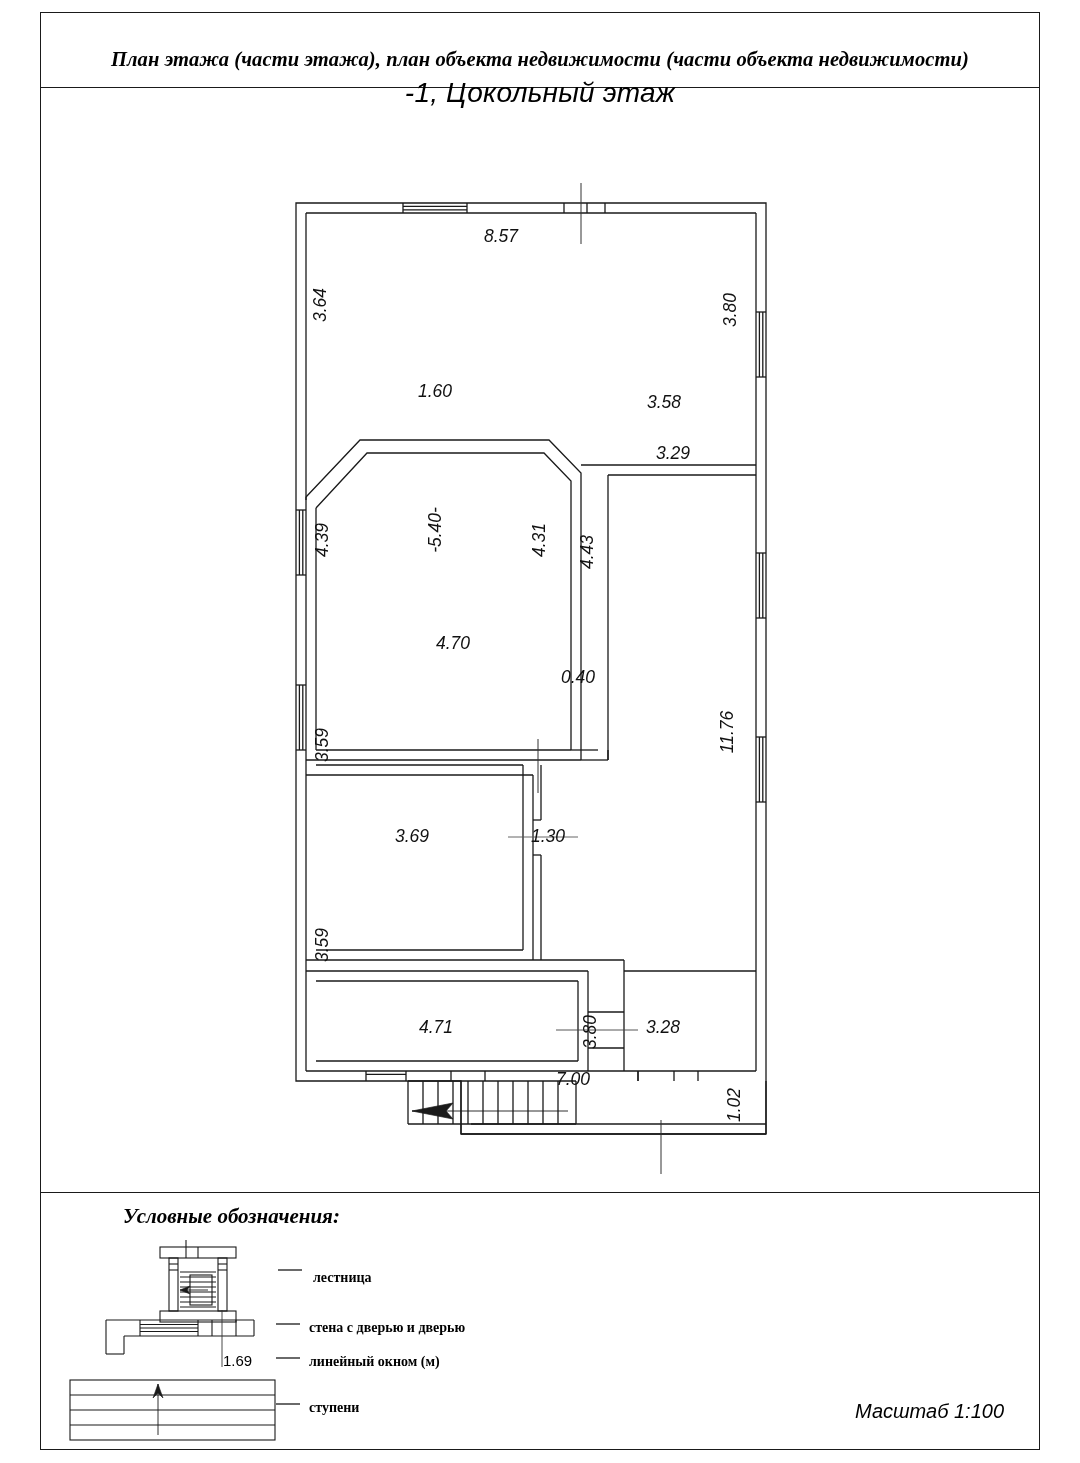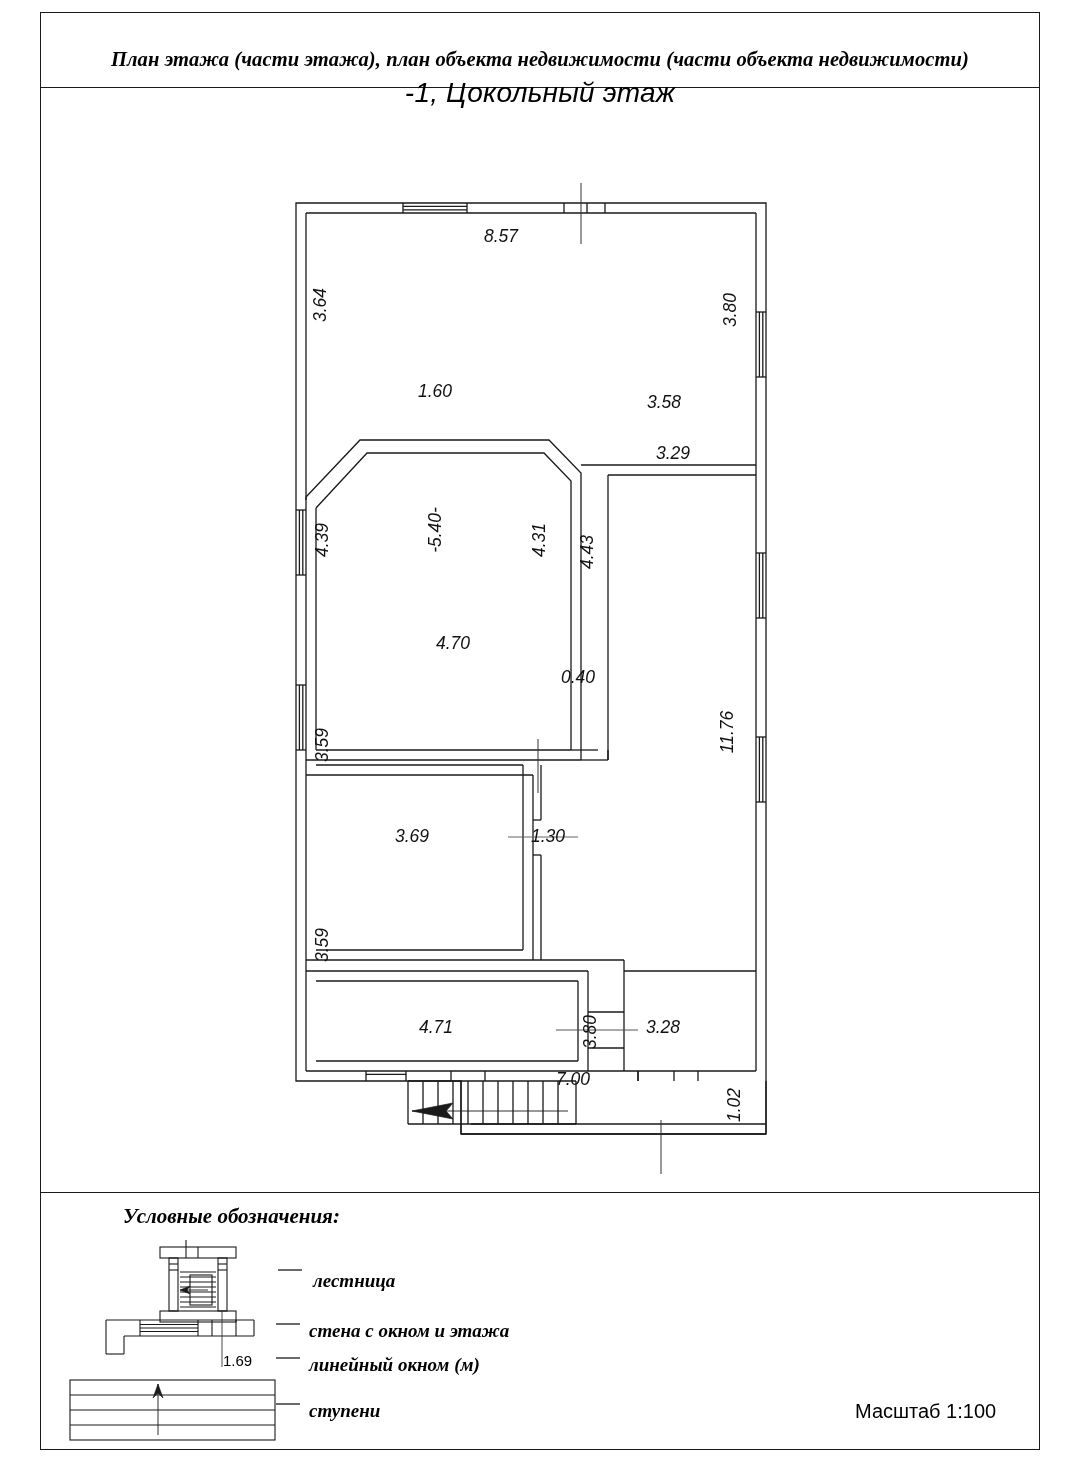--- a/index.html
+++ b/index.html
@@ -99,43 +99,43 @@
     font-family: "Liberation Serif", serif;
     font-style: italic;
     font-weight: 700;
     font-size: 21px;
     margin-left: 39px;
   }
   .legend svg { display: block; }
   .legend-label {
     position: absolute;
     font-family: "Liberation Serif", serif;
-    font-style: italic;
     font-weight: 700;
-    font-size: 19px;
+    font-size: 14px;
     white-space: nowrap;
   }
   .lbl-stairs  { left: 273px; top: 78px; }
   .lbl-wall    { left: 269px; top: 128px; }
   .lbl-dim     { left: 269px; top: 162px; }
   .lbl-steps   { left: 269px; top: 208px; }
 
   .legend-dimvalue {
     position: absolute;
     left: 183px;
     top: 160px;
     font-family: "Liberation Sans", sans-serif;
     font-size: 15px;
   }
 
   .scale-note {
     position: absolute;
     left: 855px;
     top: 1400px;
     font-family: "Liberation Sans", sans-serif;
+    font-style: italic;
     font-size: 20px;
     white-space: nowrap;
   }
 
   
   text.dim {
     font-family: "Liberation Sans", sans-serif;
     font-style: italic;
     font-size: 17.5px;
     fill: #111111;
@@ -483,18 +483,18 @@
         <path d="M 118 192 L 113 206 L 118 201 L 123 206 Z" fill="#1a1a1a" stroke-width="0.6"></path>
       </g>
       <path d="M 236 212 L 260 212" stroke-width="1.3"></path>
 
     </g>
   </svg>
 
   <span class="legend-dimvalue">1.69</span>
 
   <span class="legend-label lbl-stairs">лестница</span>
-  <span class="legend-label lbl-wall">стена с окном и этажа</span>
+  <span class="legend-label lbl-wall">стена с дверью и дверью</span>
   <span class="legend-label lbl-dim">линейный окном (м)</span>
   <span class="legend-label lbl-steps">ступени</span>
 </div>
 
 <div class="scale-note">Масштаб 1:100</div>
 
 </body></html>

